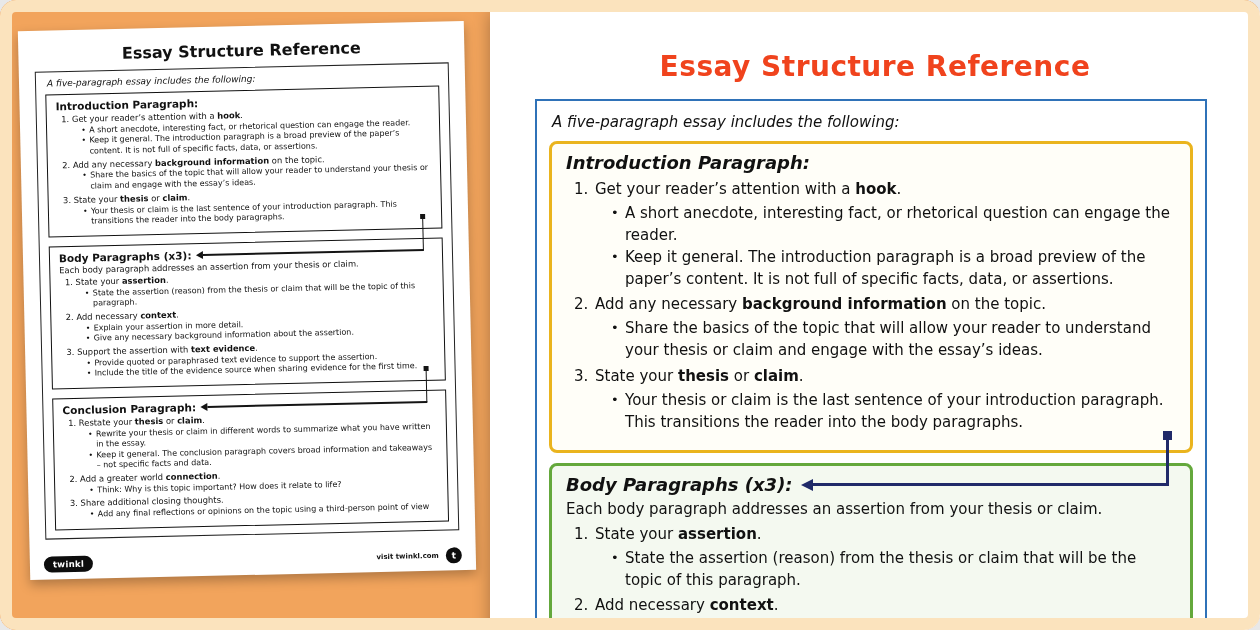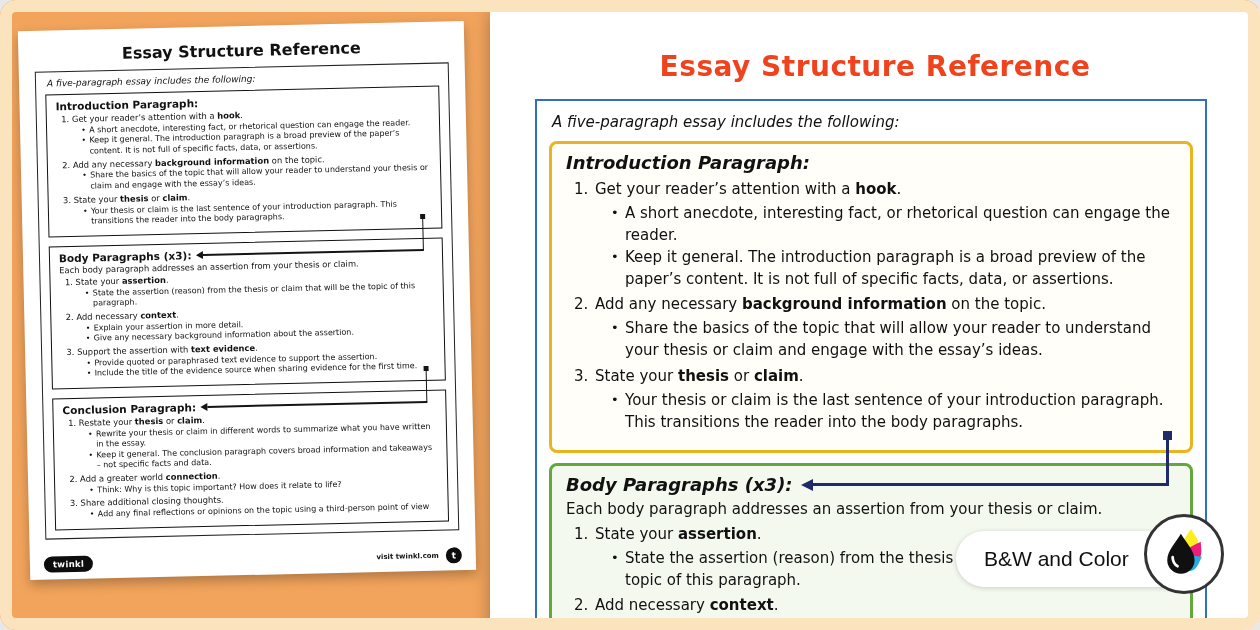--- a/index.html
+++ b/index.html
@@ -177,32 +177,15 @@
             </ol>
           </div>
         </div>
     </div>
   <div class="conn" style="left: 673px; top: 423px; width: 9px; height: 9px; background: rgb(32, 42, 105);"></div>
       <div class="conn" style="left: 676.25px; top: 432px; width: 2.5px; height: 44.5px; background: rgb(32, 42, 105);"></div>
       <div class="conn" style="left: 323px; top: 475.25px; width: 355.75px; height: 2.5px; background: rgb(32, 42, 105);"></div>
       <div class="conn" style="left: 311px; top: 470.5px; width: 0px; height: 0px; border-top: 6px solid transparent; border-bottom: 6px solid transparent; border-right: 12px solid rgb(32, 42, 105);"></div>
     </div>
 
-  <div class="badge">
-    <div class="badge-pill">
-      <span>B&amp;W and Color</span>
-    </div>
-    <div class="badge-circle">
-      <svg width="52" height="52" viewBox="0 0 64 64" aria-hidden="true">
-        <defs>
-          <path id="drop" d="M24 2 C18 12,8 22,8 33 a16 16 0 0 0 32 0 C40 22,30 12,24 2 Z"></path>
-        </defs>
-        <use href="#drop" transform="translate(27,0) scale(0.56)" fill="#FDEE21"></use>
-        <use href="#drop" transform="translate(33,14) scale(0.56) rotate(30 24 24)" fill="#EC1E79"></use>
-        <use href="#drop" transform="translate(30,28) scale(0.56) rotate(60 24 24)" fill="#29ABE2"></use>
-        <use href="#drop" transform="translate(3,5) scale(1.05)" fill="#101010"></use>
-        <path d="M18 36 a11 13 0 0 0 6 11" stroke="#fff" stroke-width="3.4" fill="none" stroke-linecap="round"></path>
-      </svg>
-    </div>
-  </div>
 
   <div class="frame"></div>
 </div>
 
 </body></html>

